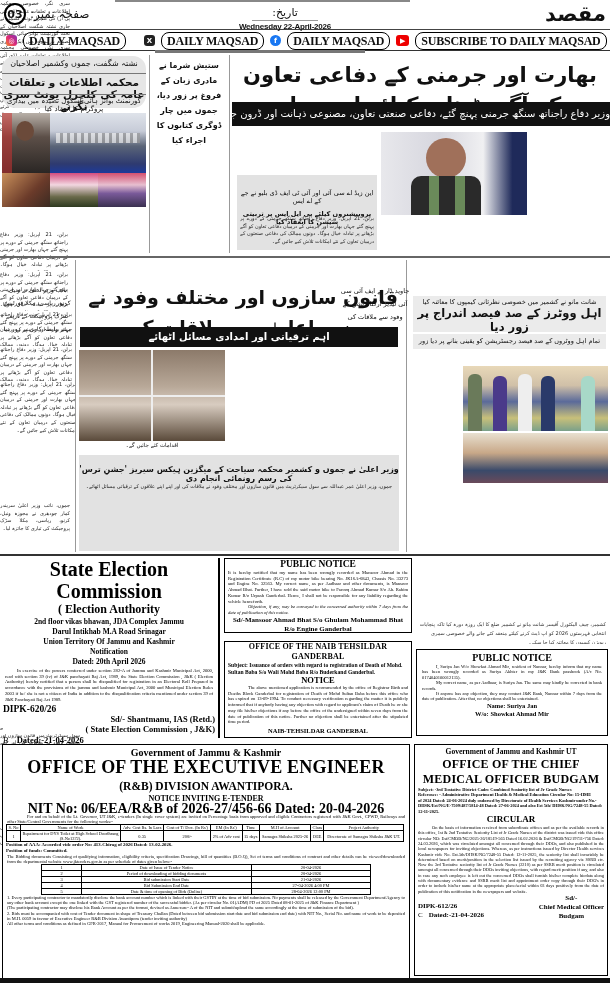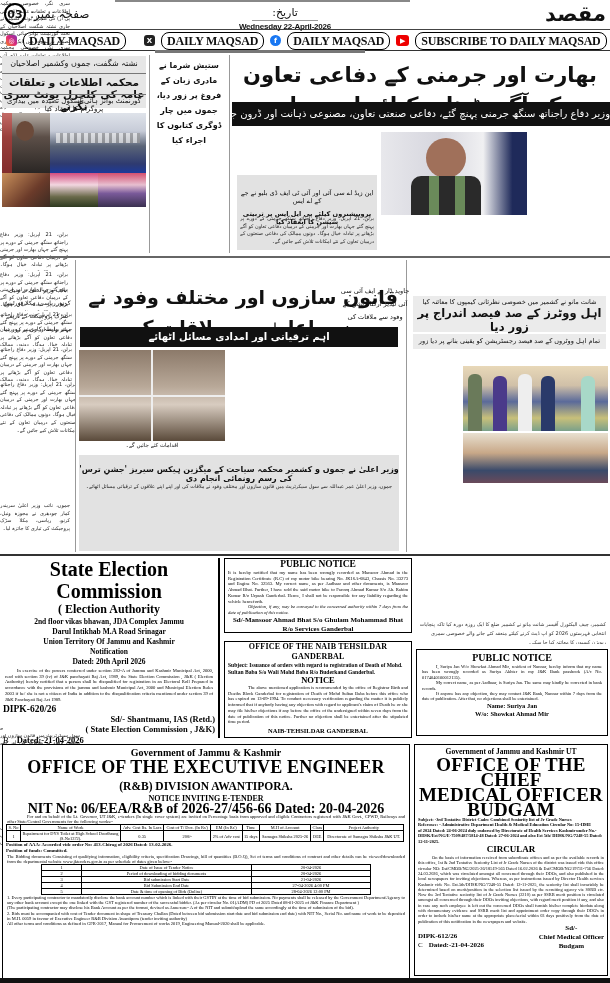--- a/index.html
+++ b/index.html
@@ -31,21 +31,21 @@
   
   .abs { position: absolute; }
   .urdu { direction: rtl; font-family: "DejaVu Sans", sans-serif; }
   .textcol { font-family: "DejaVu Sans", sans-serif; direction: rtl; font-size: 5px; line-height: 7.6px; color: #222; text-align: justify; overflow: hidden; }
   .rule-v { position: absolute; width: 1px; background: #999; }
   .rule-h { position: absolute; height: 1px; background: #555; }
   .photo { position: absolute; overflow: hidden; }
   .grey-box { background: #e2e2e2; }
 
   
-  .s1-header { position: absolute; left: 2px; top: 56px; width: 144px; height: 52px; background: #e6e6e6; }
+  .s1-header { position: absolute; left: 2px; top: 56px; width: 144px; height: 52px; background: #e6e6e6; border-radius: 13px; }
   .s1-kicker { position: absolute; left: 0; top: 3px; width: 100%; text-align: center; font-size: 8px; }
   .s1-title { position: absolute; left: 0; top: 17px; width: 100%; text-align: center; font-size: 10.5px; font-weight: bold; letter-spacing: -0.3px; border-top: 1px solid #777; padding-top: 2px; }
   .s1-sub { position: absolute; left: 0; top: 38px; width: 100%; text-align: center; font-size: 7px; border-top: 1px solid #777; padding-top: 2px; }
 
   
   .s2-head { position: absolute; left: 153px; top: 58px; width: 72px; text-align: center; font-size: 8px; line-height: 15px; font-weight: bold; }
 
   
   .main-hl { position: absolute; left: 232px; top: 60px; width: 376px; text-align: center; font-size: 21px; font-weight: bold; letter-spacing: -0.8px; line-height: 30px; }
   .main-bar { position: absolute; left: 232px; top: 102px; width: 378px; height: 24px; background: #111; color: #fff; text-align: center; font-size: 10px; line-height: 24px; direction: rtl; font-family: "DejaVu Sans", sans-serif; white-space: nowrap; overflow: hidden; letter-spacing: -0.3px; }
@@ -115,21 +115,21 @@
   #ee td, #ee th { border: 0.6px solid #000; text-align: center; padding: 0 1px; font-weight: normal; }
   #ee .pos { font-size: 4.8px; font-weight: bold; padding: 0 3px; line-height: 5.6px; }
   #ee .dtable { margin: 0 auto; width: 330px; }
   #ee .foot { display: flex; justify-content: space-between; padding: 0 8px 0 4px; font-weight: bold; }
   #ee .foot .l { font-size: 9px; line-height: 11px; }
   #ee .foot .r { font-size: 9.5px; line-height: 11px; text-align: right; }
   #ee .tag { font-weight: normal; margin-right: 8px; color: #333; }
 
   #cmo { left: 414px; top: 744px; width: 194px; height: 232px; border: 1.5px solid #000; }
   #cmo .gov { font-size: 7.5px; line-height: 10px; margin-top: 2px; }
-  #cmo .office { font-size: 19px; line-height: 15px; letter-spacing: 0.2px; }
+  #cmo .office { font-size: 12px; line-height: 15px; letter-spacing: 0.2px; }
   #cmo .meta { font-size: 4.4px; font-weight: bold; padding: 0 3px; line-height: 5.4px; }
   #cmo .circ { font-size: 9px; line-height: 11px; }
   #cmo .body { padding: 0 3px; font-size: 4.4px; line-height: 5.3px; }
   #cmo .foot { display: flex; justify-content: space-between; padding: 0 3px; font-weight: bold; font-size: 7px; line-height: 9px; }
   #cmo .foot .r { text-align: center; }
   #cmo .tag { font-weight: normal; margin-right: 6px; }
 
   .bottom-strip { position: absolute; left: 0; top: 978px; width: 610px; height: 5px; background: #111; }
 </style>
 </head>
@@ -256,21 +256,21 @@
   <div class="sig">( State Election Commission , J&amp;K)</div>
   <div class="dated"><span class="tag">B</span><span>Dated:-21-04-2026</span></div>
 </div>
 <div class="divider-v" style="left:218px;top:558px;height:180px;"></div>
 
 <div class="notice" id="pn1">
   <div class="n-title title">PUBLIC NOTICE</div>
   <div class="n-body body">It is hereby notified that my name has been wrongly recorded as Mansoor Ahmad in the Registration Certificate (R.C) of my motor bike bearing No. JK16A-6843, Chassis No. 33273 and Engine No. 32563. My correct name, as per Aadhaar and other documents, is Mansoor Ahmad Bhat. Further, I have sold the said motor bike to Farooq Ahmad Kumar S/o Ab. Rahim Kumar R/o Urpash Ganderbal. Hence, I shall not be responsible for any liability regarding the vehicle henceforth.</div>
   <div class="n-body body" style="text-indent:20px;font-style:italic;">Objection, if any, may be conveyed to the concerned authority within 7 days from the date of publication of this notice.</div>
   <div class="sig">Sd/-Mansoor Ahmad Bhat   S/o Ghulam Mohammad Bhat</div>
-  <div class="sig">R/o Services Ganderbal</div>
+  <div class="sig">R/o Engine Ganderbal</div>
 </div>
 
 <div class="notice" id="naib">
   <div class="n-title title">OFFICE OF THE NAIB TEHSILDAR   GANDERBAL</div>
   <div class="subject">Subject: Issuance of orders with regard to registration of Death of Mohd. Sultan Baba S/o Wali Mohd Baba R/o Buderkand Ganderbal.</div>
   <div class="n-title ntitle">NOTICE</div>
   <div class="n-body body" style="text-indent:20px;">The above mentioned application is recommended by the office of Registrar Birth and Deaths Block Ganderbal for registration of Death of Mohd Sultan Baba before this office who has expired on 13-09-1994. To conduct necessary verification regarding the matter it is publicly informed that if anybody having any objection with regard to applicant's claim of Death he or she may file his/her objections if any before the office of the undersigned within seven days from the date of publication of this notice. Further no objection shall be entertained after the stipulated time period.</div>
   <div class="sig">NAIB-TEHSILDAR  GANDERBAL</div>
 </div>
 

